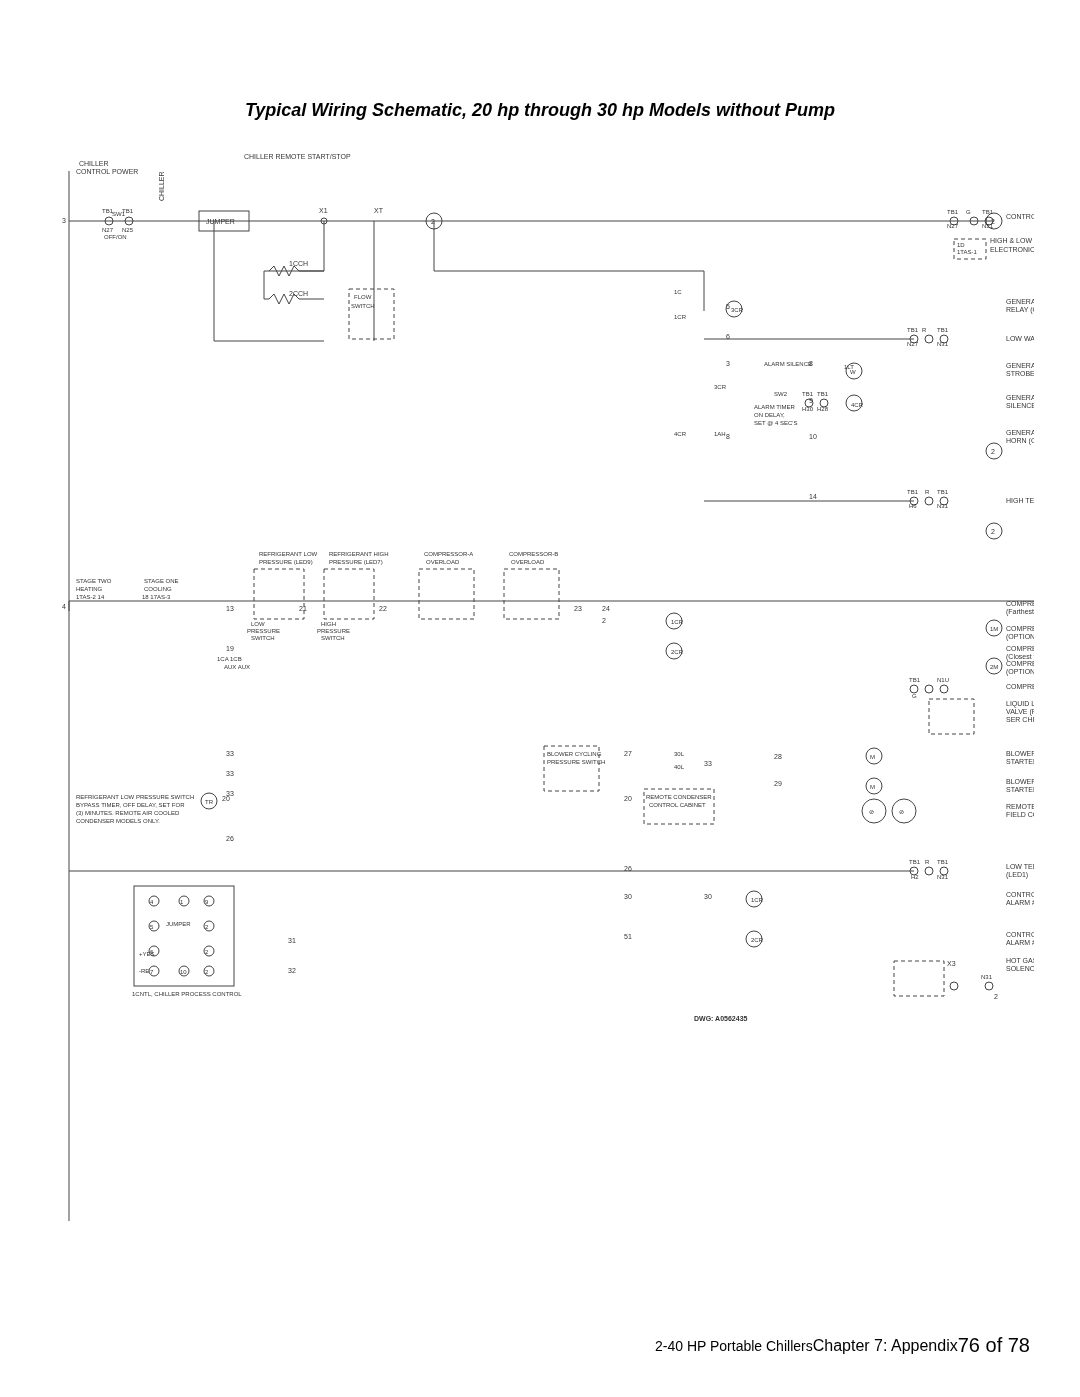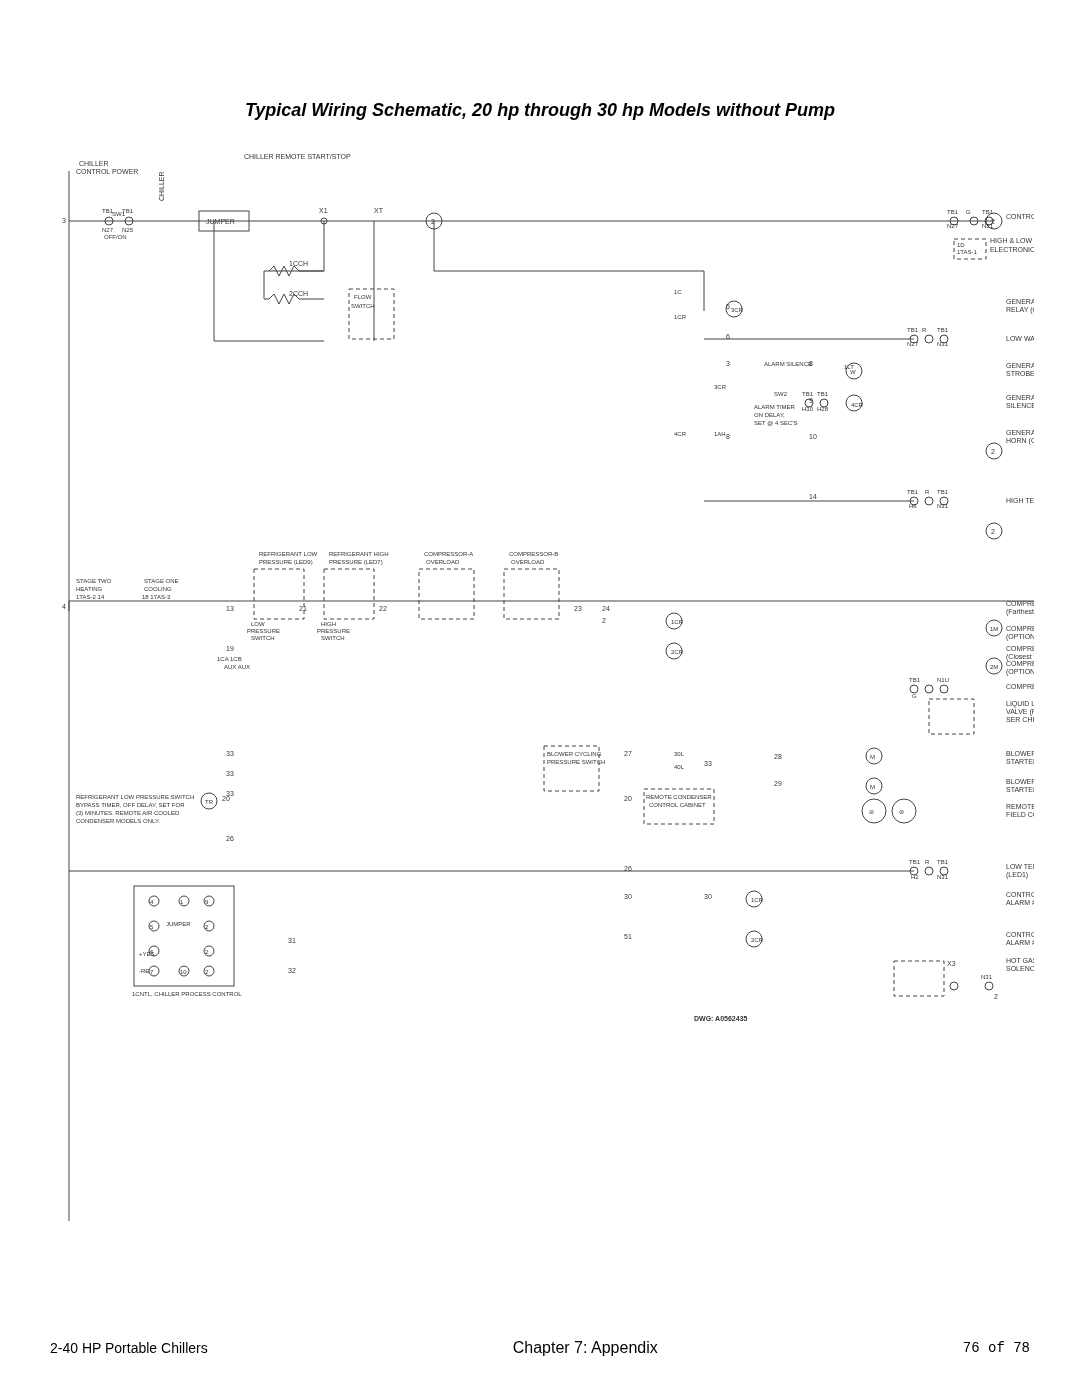--- a/index.html
+++ b/index.html
@@ -41,36 +41,35 @@
       width: 100%;
       height: 100%;
     }
 
     .footer-area {
       position: absolute;
       bottom: 40px;
       left: 50px;
       right: 50px;
       display: flex;
-      justify-content: space-between;
+      justify-content: flex-end;
       align-items: center;
       font-size: 14px;
     }
 
     .footer-left {
       font-size: 14px;
     }
 
     .footer-center {
       font-size: 16px;
     }
 
     .footer-right {
-      font-size: 14px;
-      font-family: Liberation Mono, monospace;
+      font-size: 20px;
     }
   </style>
 </head>
 <body>
 
 <div class="page-container">
 
   <h1 class="page-title">Typical Wiring Schematic, 20 hp through 30 hp Models without Pump</h1>
 
   <div class="schematic-area">

